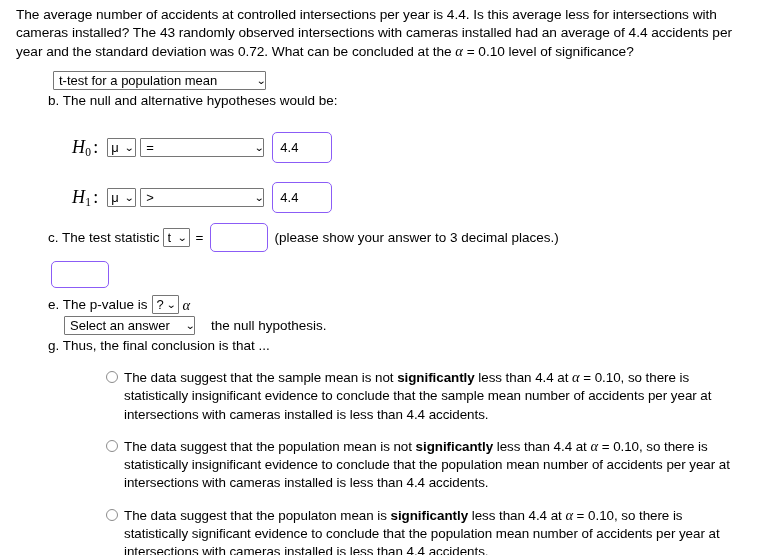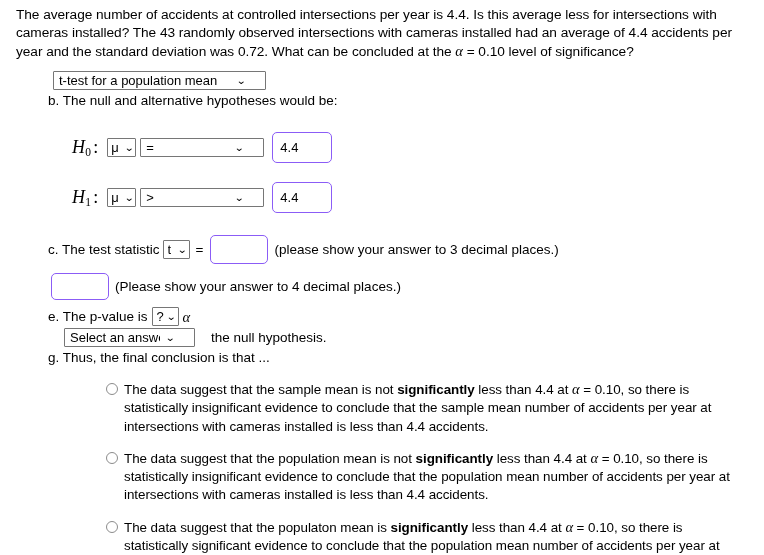--- a/index.html
+++ b/index.html
@@ -60,21 +60,21 @@
     color: #000;
     background: #ffffff;
     border: 1px solid #767676;
     border-radius: 1px;
     height: 19px;
     line-height: 17px;
     box-sizing: border-box;
     display: inline-flex;
     align-items: center;
     justify-content: space-between;
-    padding: 0 20px 0 5px;
+    padding: 0 0 0 5px;
     cursor: default;
     vertical-align: middle;
   }
   .sel .txt { overflow: hidden; white-space: nowrap; }
   .sel .caret {
     display: inline-block;
     margin-left: 6px;
     font-size: 10px;
     line-height: 1;
     transform: scaleX(1.25);
@@ -125,21 +125,21 @@
   .hyp-label sub {
     font-size: 11.5px;
     font-style: normal;
     vertical-align: baseline;
     position: relative;
     bottom: -3px;
   }
   .hyp-label .colon { font-style: normal; margin-left: 2px; }
 
   
-  .item-c { margin-top: 22px; }
+  .item-c { margin-top: 10px; }
   .item-d { margin-top: 9px; }
   .item-e { margin-top: 7px; }
   .item-f { margin-top: 2px; }
   .item-g { margin-top: 2px; }
 
   .eq { margin: 0 3px; }
 
   
   .options {
     margin-left: 58px;
@@ -230,21 +230,20 @@
       <span class="txtbox txt-stat">
         <span></span>
       </span>
       <span class="lbl">(please show your answer to 3 decimal places.)</span>
     </div>
 
     <div class="item item-d">
       <span class="txtbox txt-pval">
         <span></span>
       </span>
-      <span class="lbl">(Please show your answer to 4 decimal places.)</span>
     </div>
 
     <div class="item item-e">
       <span class="lbl">e. The p-value is</span>
       <span class="sel sel-q">
         <span class="txt">?</span>
         <span class="caret">⌄</span>
       </span>
       <span class="greek">α</span>
     </div>

